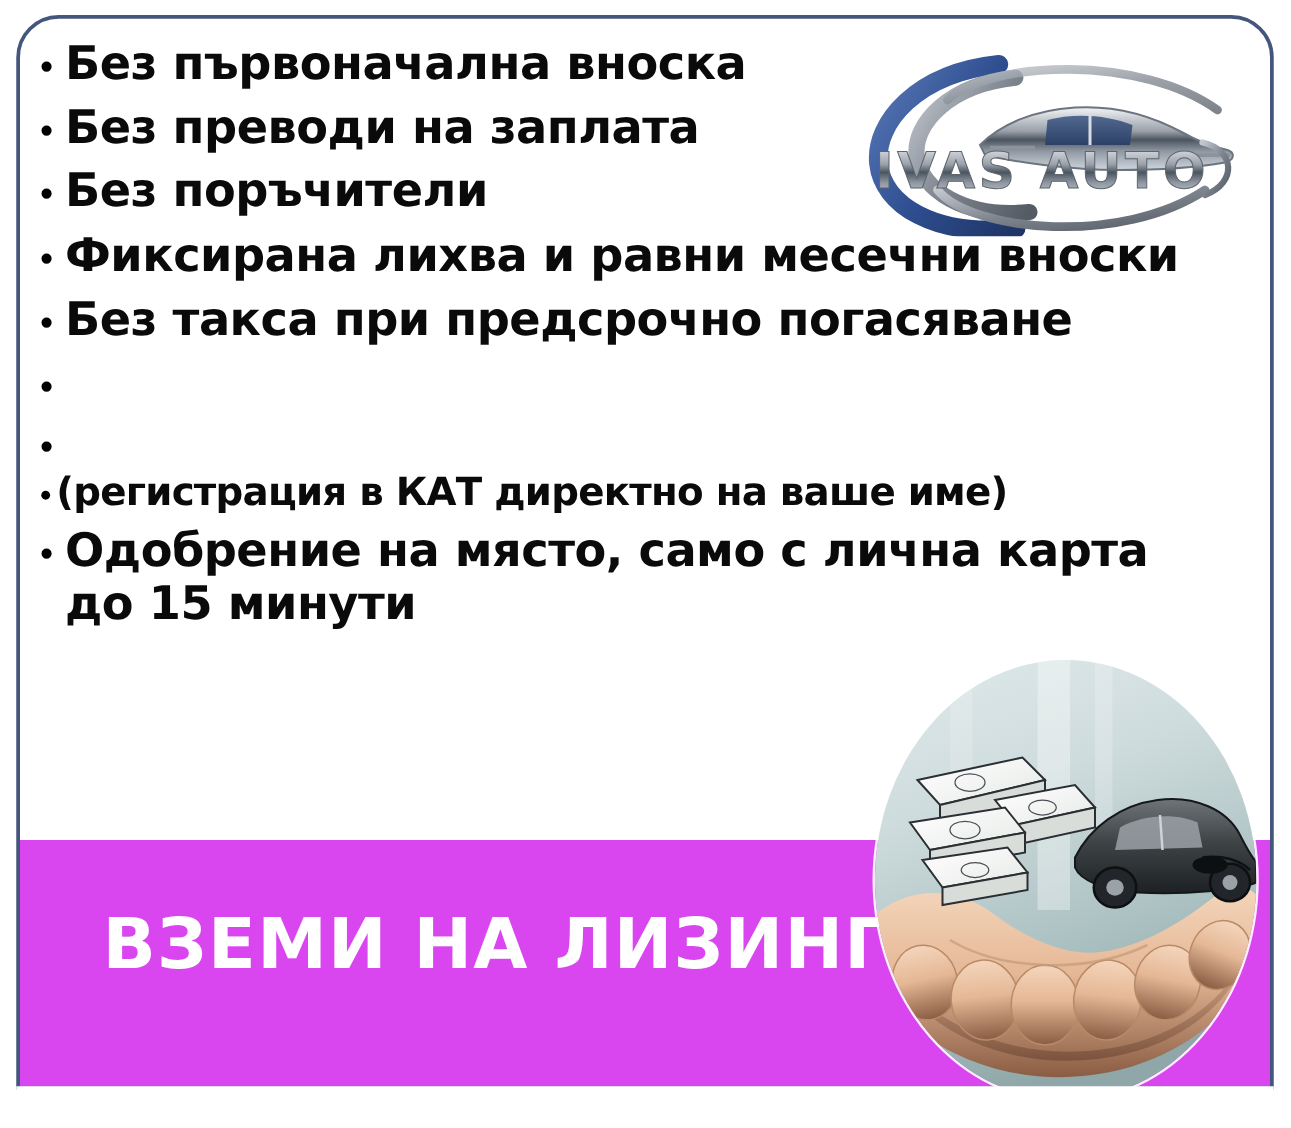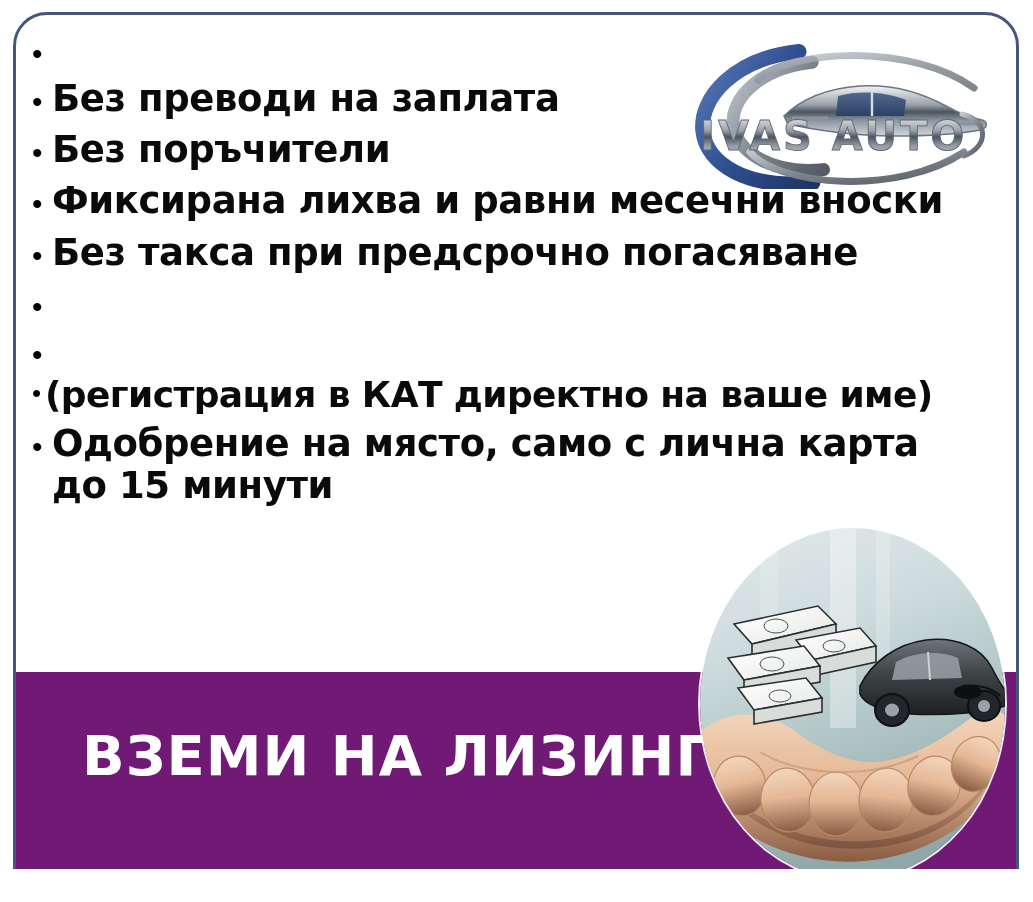--- a/index.html
+++ b/index.html
@@ -67,21 +67,21 @@
     color: #0a0a0a;
     font-family: "DejaVu Sans", sans-serif;
     font-weight: bold;
     font-size: 37px;
     line-height: 1.14;
     letter-spacing: -0.4px;
     white-space: pre-wrap;
   }
 
   .bullet-row.small .bullet-text {
-    font-size: 36px;
+    font-size: 31px;
     letter-spacing: -0.6px;
   }
   .bullet-row.small .bullet-dot {
     font-size: 26px;
     width: 13px;
     flex: 0 0 13px;
     margin-top: 6px;
   }
   .bullet-row.small { margin-bottom: 8px; }
 
@@ -97,21 +97,21 @@
   }
   .logo svg { display:block; width:100%; height:100%; }
 
   
   .banner {
     position: absolute;
     left: 16px;
     top: 672px;
     width: 1000px;
     height: 197px;
-    background: #701a75;
+    background: #d946ef;
   }
   .banner-text {
     position: absolute;
     left: 66px;
     top: 56px;
     color: #ffffff;
     font-family: "DejaVu Sans", sans-serif;
     font-weight: bold;
     font-size: 56px;
     letter-spacing: 1px;
@@ -198,20 +198,21 @@
       <text x="12" y="106" font-family="'DejaVu Sans', sans-serif" font-size="40" font-weight="bold" letter-spacing="3" fill="url(#gMetal)" stroke="#5e656e" stroke-width="0.8">IVAS AUTO</text>
 
       <path d="M274 70 C300 76 302 102 276 112" fill="none" stroke="url(#gGrayArc)" stroke-width="5" stroke-linecap="round"></path>
     </svg>
   </div>
 
   <ul class="bullet-list">
 
     <li class="bullet-row">
       <span class="bullet-dot">•</span>
+      <span class="bullet-text">Без първоначална вноска</span>
     </li>
 
     <li class="bullet-row">
       <span class="bullet-dot">•</span>
       <span class="bullet-text">Без преводи на заплата</span>
     </li>
 
     <li class="bullet-row">
       <span class="bullet-dot">•</span>
       <span class="bullet-text">Без поръчители</span>

